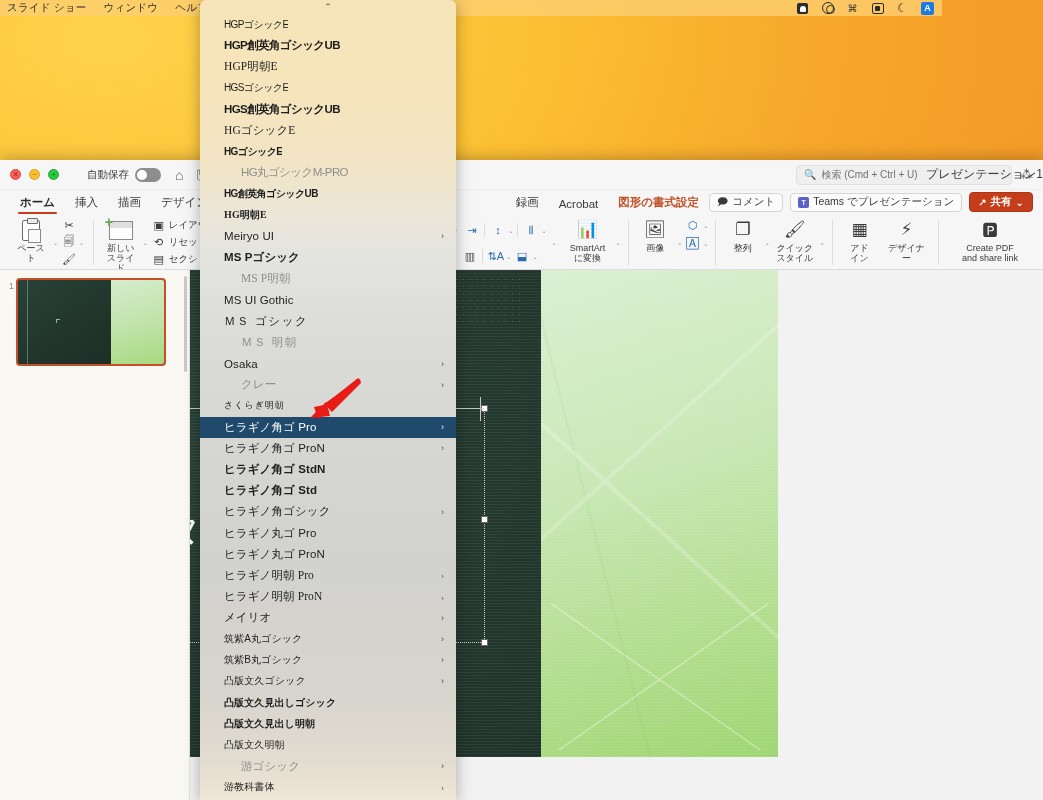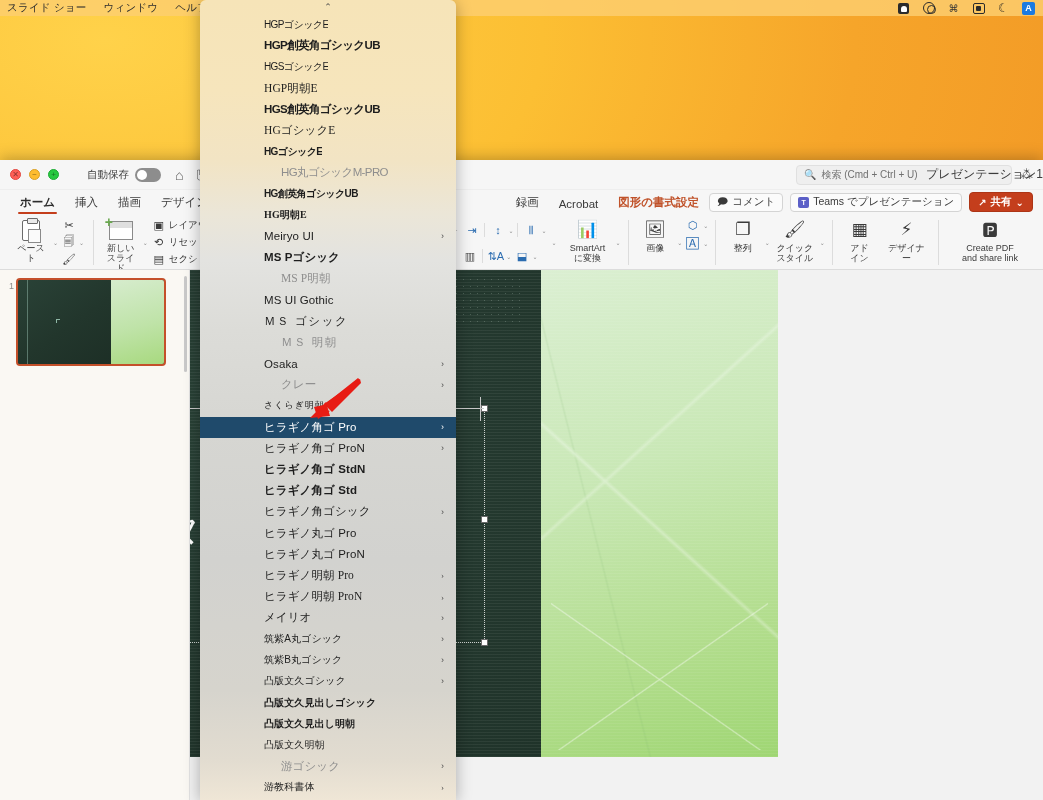--- a/index.html
+++ b/index.html
@@ -16,21 +16,21 @@
       radial-gradient(ellipse 120% 90% at 10% 5%, #ffd24a 0%, #fcbf33 35%, #f6a52a 60%, #ef8f22 100%),
       linear-gradient(160deg, #ffd24a 0%, #f9ae2c 45%, #ee8a20 100%);
   }
   #desktop-lower {
     position: absolute; left: 0; right: 0; top: 160px; bottom: 0;
     background: linear-gradient(165deg, #f39a24 0%, #ec8a1e 50%, #e07f1c 100%);
   }
 
   
   #menubar {
-    position: absolute; top: 0; left: 0; width: 1043px; height: 16px;
+    position: absolute; top: 0; left: 0; width: 942px; height: 16px;
     background: rgba(252, 206, 112, 0.82);
     display: flex; align-items: center;
     font-size: 10.5px; color: #2c2c2c;
     z-index: 60;
     justify-content: flex-end;
   }
   #menubar .mb-left { display: flex; align-items: center; gap: 17px; padding-left: 7px; }
   #menubar .mb-item { white-space: nowrap; letter-spacing: 0.2px; }
   #menubar .mb-right {
     margin-left: auto; display: flex; align-items: center; gap: 12px; padding-right: 8px;
@@ -247,21 +247,21 @@
     overflow: hidden;
     font-size: 11.5px; color: #1d1d1d;
   }
   #fm-scrollup { height: 14px; display: flex; align-items: center; justify-content: center;
     font-size: 9px; color: #4a4a4a; }
   #fm-list { padding: 0; }
   .fm-item {
     height: 21.2px; display: flex; align-items: center; padding: 0 12px 0 24px;
     white-space: nowrap; position: relative; letter-spacing: 0.1px;
   }
-  .fm-item .fm-label { overflow: hidden; text-overflow: clip; margin-left: 40px; }
+  .fm-item .fm-label { overflow: hidden; text-overflow: clip; }
   .fm-item .fm-arrow { margin-left: auto; font-size: 9px; color: #4a4a4a; }
   .fm-item.selected { background: #1f4a6b; color: #fff; }
   .fm-item.selected .fm-arrow { color: #fff; }
   .fm-item.bold { font-weight: 700; }
   .fm-item.serif { font-family: "Liberation Serif", "DejaVu Serif", serif; }
   .fm-item.dim { color: #8e8e8e; padding-left: 41px; }
   .fm-item.cond { letter-spacing: -0.6px; }
   .fm-item.tiny { font-size: 10px; }
   .fm-item.wide { letter-spacing: 1.6px; }
   .fm-item.pix { font-family: "DejaVu Sans Mono", monospace; font-size: 9px; letter-spacing: 1px; }
@@ -548,25 +548,25 @@
 
 <div id="font-menu">
   <div id="fm-scrollup">⌃</div>
   <div id="fm-list">
       <div class="fm-item cond tiny">
         <span class="fm-label">HGPゴシックE</span>
       </div>
       <div class="fm-item bold cond">
         <span class="fm-label">HGP創英角ゴシックUB</span>
       </div>
+      <div class="fm-item serif">
+        <span class="fm-label">HGP明朝E</span>
+      </div>
       <div class="fm-item cond tiny">
         <span class="fm-label">HGSゴシックE</span>
-      </div>
-      <div class="fm-item serif">
-        <span class="fm-label">HGP明朝E</span>
       </div>
       <div class="fm-item bold cond">
         <span class="fm-label">HGS創英角ゴシックUB</span>
       </div>
       <div class="fm-item serif">
         <span class="fm-label">HGゴシックE</span>
       </div>
       <div class="fm-item bold cond tiny">
         <span class="fm-label">HGゴシックE</span>
       </div>

